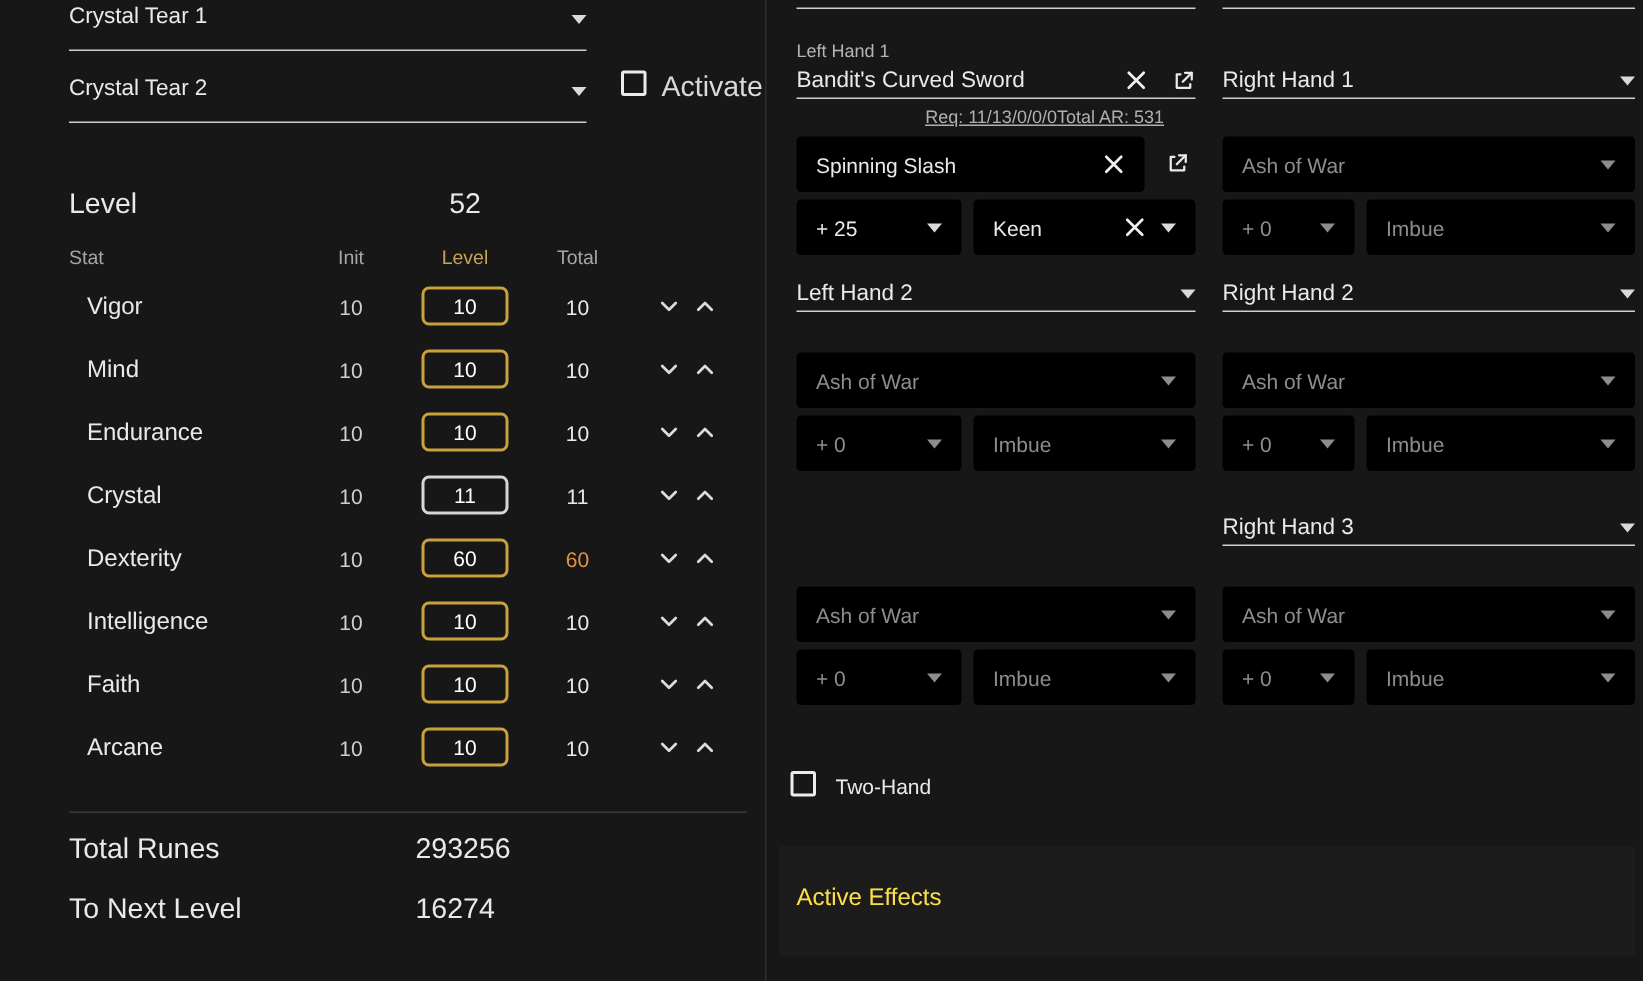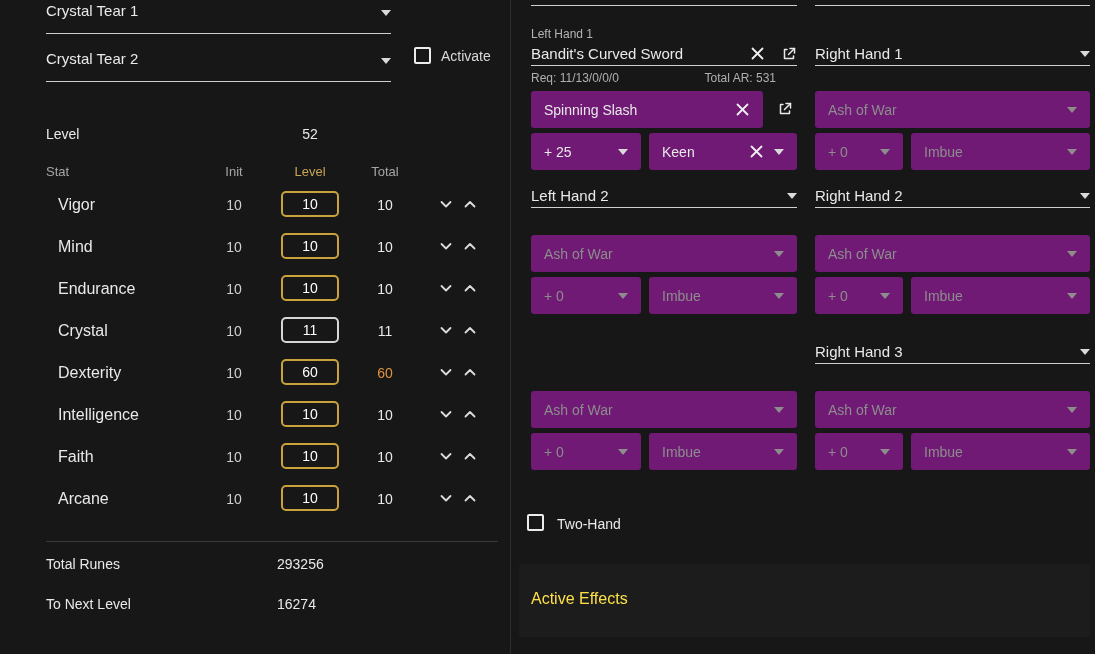--- a/index.html
+++ b/index.html
@@ -7,21 +7,21 @@
   body {
     background:#171717;
     font-family:"Liberation Sans", sans-serif;
     color:#e9e9e9;
     position:relative;
     overflow:hidden;
   }
   #root { position:absolute; inset:0; }
   .abs { position:absolute; }
   .small-label { position:absolute; font-size:12px; color:#b5b5b5; }
-  .label15 { font-size:14px; color:#e9e9e9; }
+  .label15 { font-size:19px; color:#e9e9e9; }
   .label14 { font-size:14px; color:#e9e9e9; }
 
   .ct-field { position:absolute; height:24px; border-bottom:1px solid #d0d0d0;
     display:flex; align-items:flex-end; justify-content:space-between;
     padding-bottom:14px; font-size:15px; cursor:pointer; }
 
   .caret { width:0; height:0; border-left:5.5px solid transparent;
     border-right:5.5px solid transparent; border-top:6px solid #dadada; flex-shrink:0; }
   .caret.gray { border-top-color:#8d8d8d; }
 
@@ -39,34 +39,34 @@
     line-height:22px; font-size:14px; color:#ffffff; cursor:text; }
   .s-input.whiteb { border-color:#d6d6d6; }
   .s-total { position:absolute; left:360px; top:6px; width:50px; text-align:center; font-size:14px; }
   .s-total.orange { color:#e0923f; }
   .chev { position:absolute; top:5px; cursor:pointer; line-height:0; }
 
   .divider-h { position:absolute; height:1px; background:#3a3a3a; }
   .divider-v { position:absolute; width:1px; background:#2e2e2e; }
   .topline { position:absolute; top:5px; height:1px; background:#cfcfcf; }
 
-  .box { position:absolute; height:37px; background:#701a75; border-radius:3px;
+  .box { position:absolute; height:37px; background:#000000; border-radius:3px;
     display:flex; align-items:center; gap:10px; padding:0 13px; font-size:14px; cursor:pointer; }
   .box .grow { flex:1; }
   .box.dis { color:#8d8d8d; }
 
   .hand-field { position:absolute; height:22px; border-bottom:1px solid #d0d0d0;
     display:flex; align-items:center; justify-content:space-between;
     font-size:15px; padding-bottom:2px; cursor:pointer; }
 
   .weapon-row { position:absolute; height:24px; border-bottom:1px solid #d0d0d0;
     display:flex; align-items:center; gap:16px; }
   .weapon-name { flex:1; font-size:15px; }
-  .req-row { position:absolute; display:flex; justify-content:space-between;
-    font-size:12px; color:#b0b0b0; }
+  .req-row { position:absolute; display:flex; justify-content:flex-end;
+    font-size:12px; color:#b0b0b0;text-decoration:underline; }
 
   .icon-btn { display:inline-flex; cursor:pointer; line-height:0; }
   .panel { position:absolute; background:#1c1c1c; border-radius:2px; }
 </style>
 </head>
 <body>
 
 <div id="root">
 
   <div class="ct-field" style="left:46px; top:10px; width:345px;">

